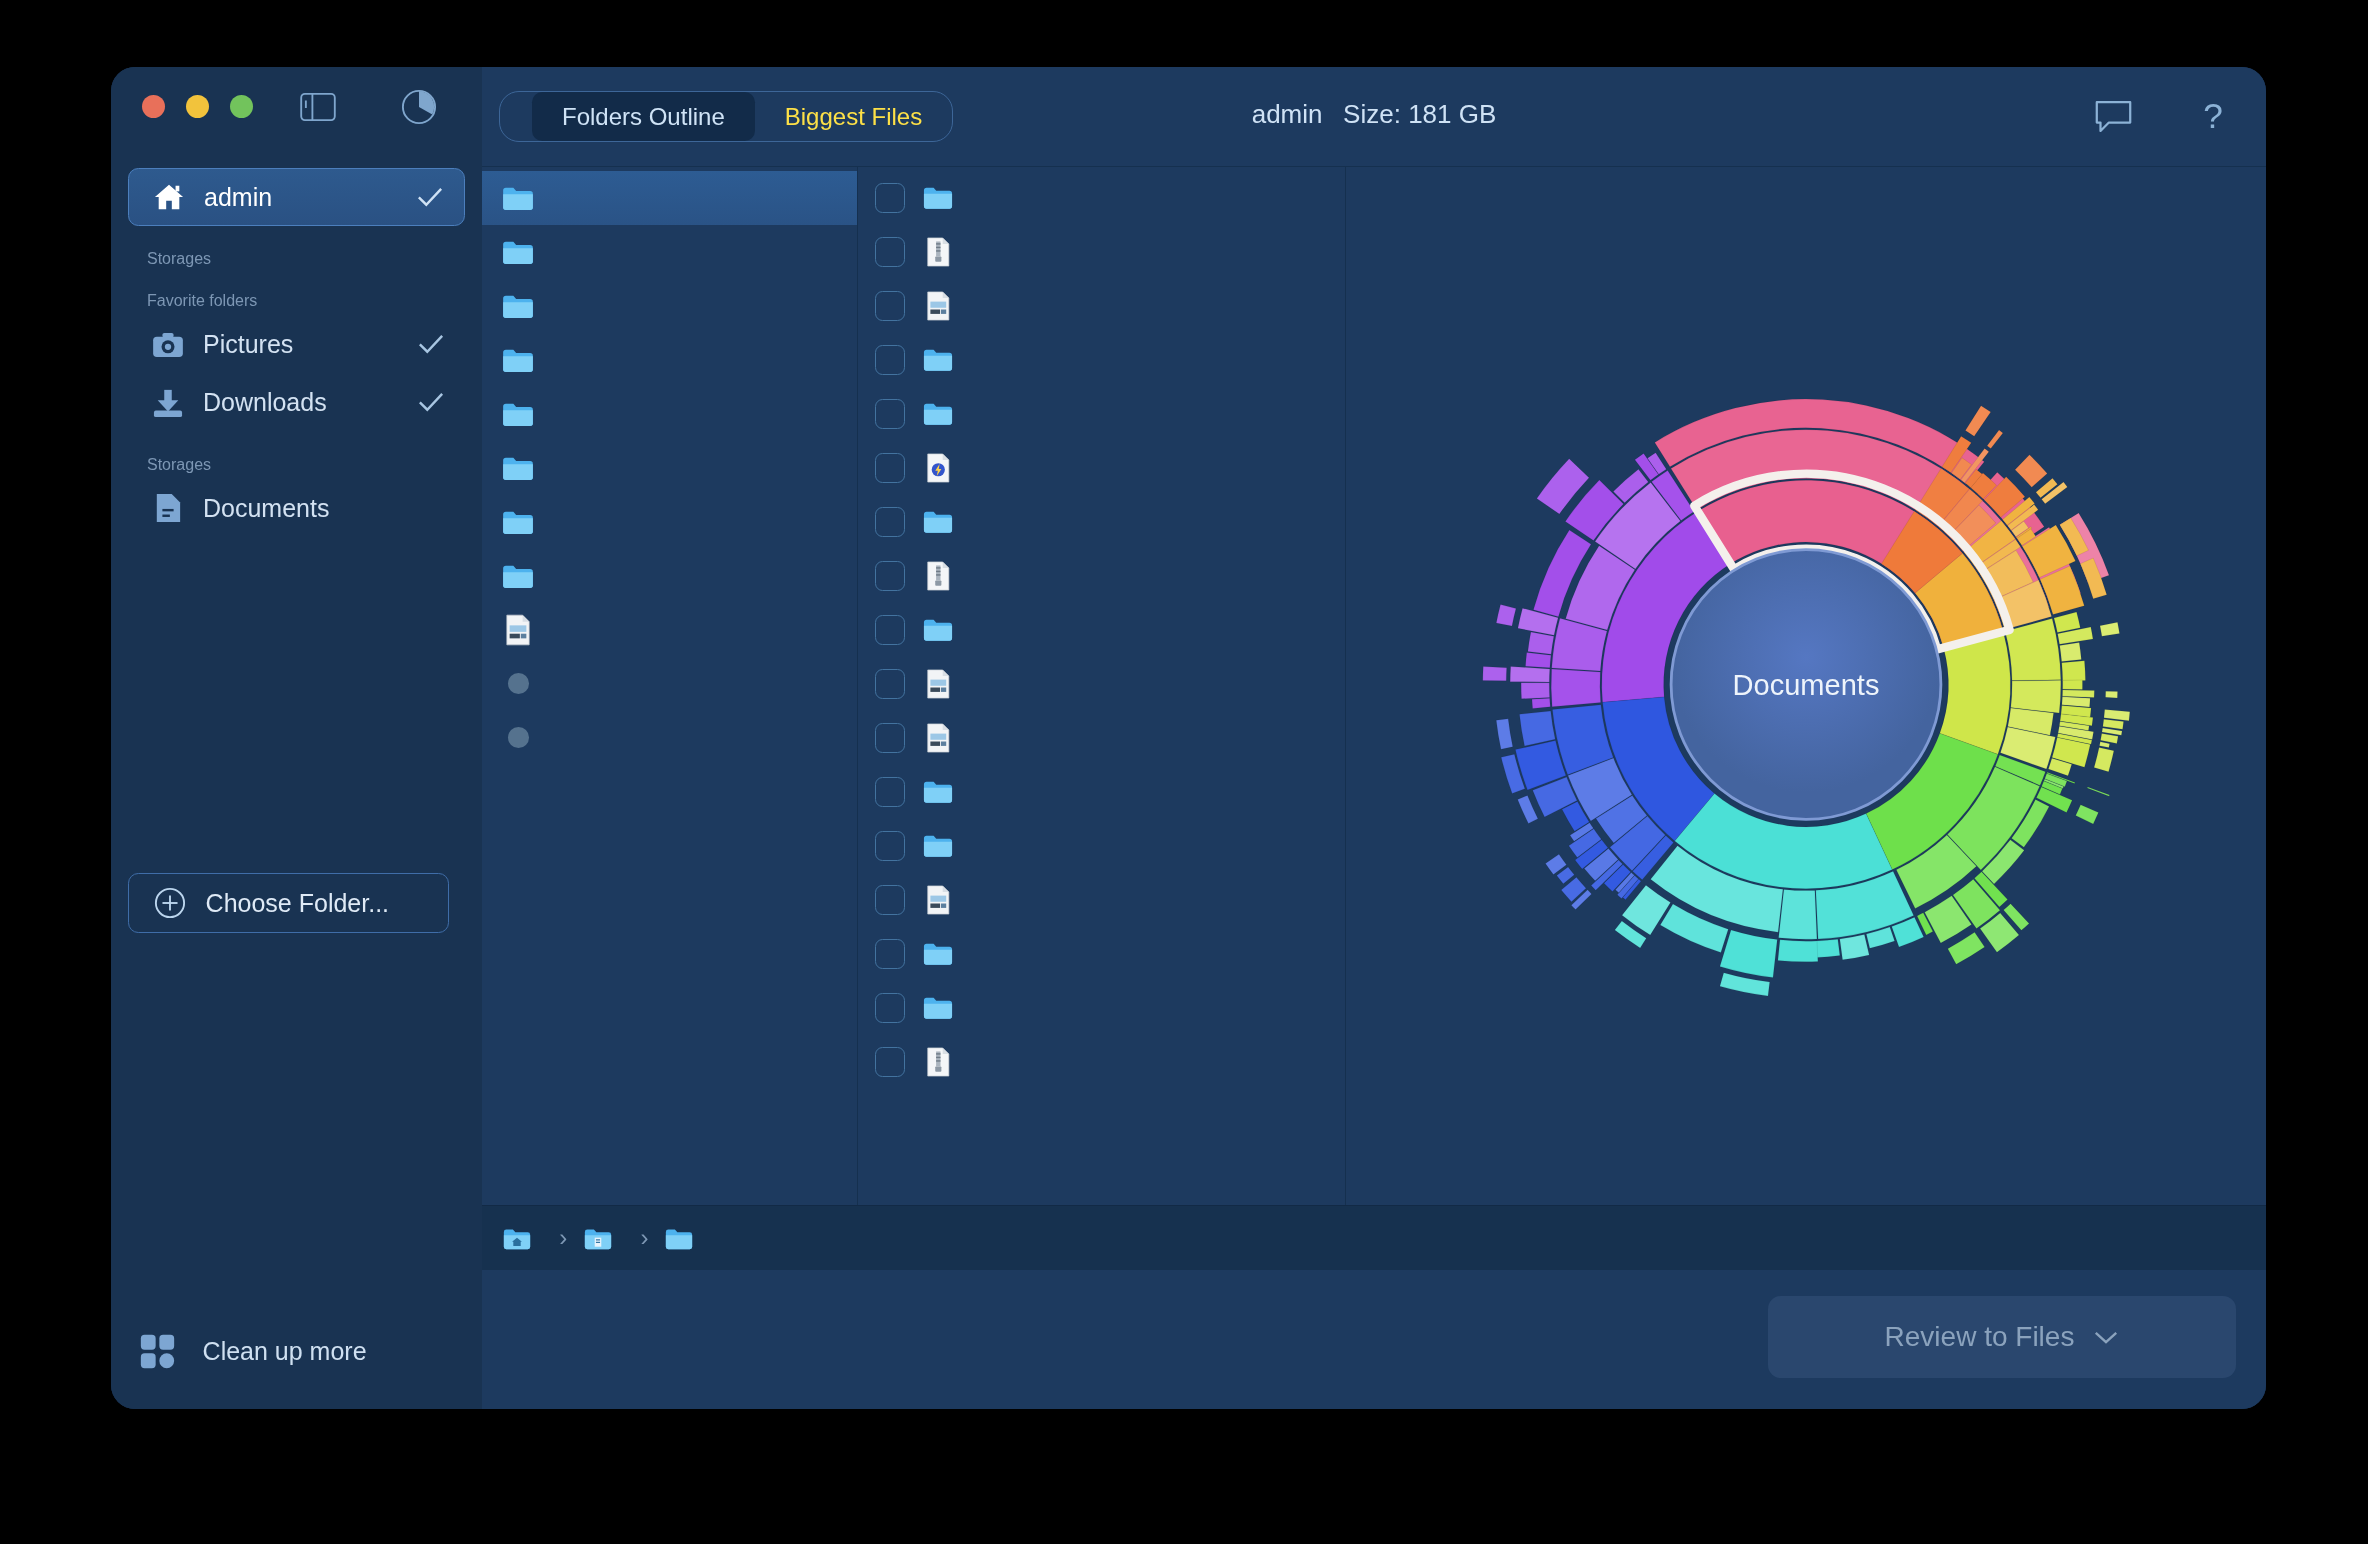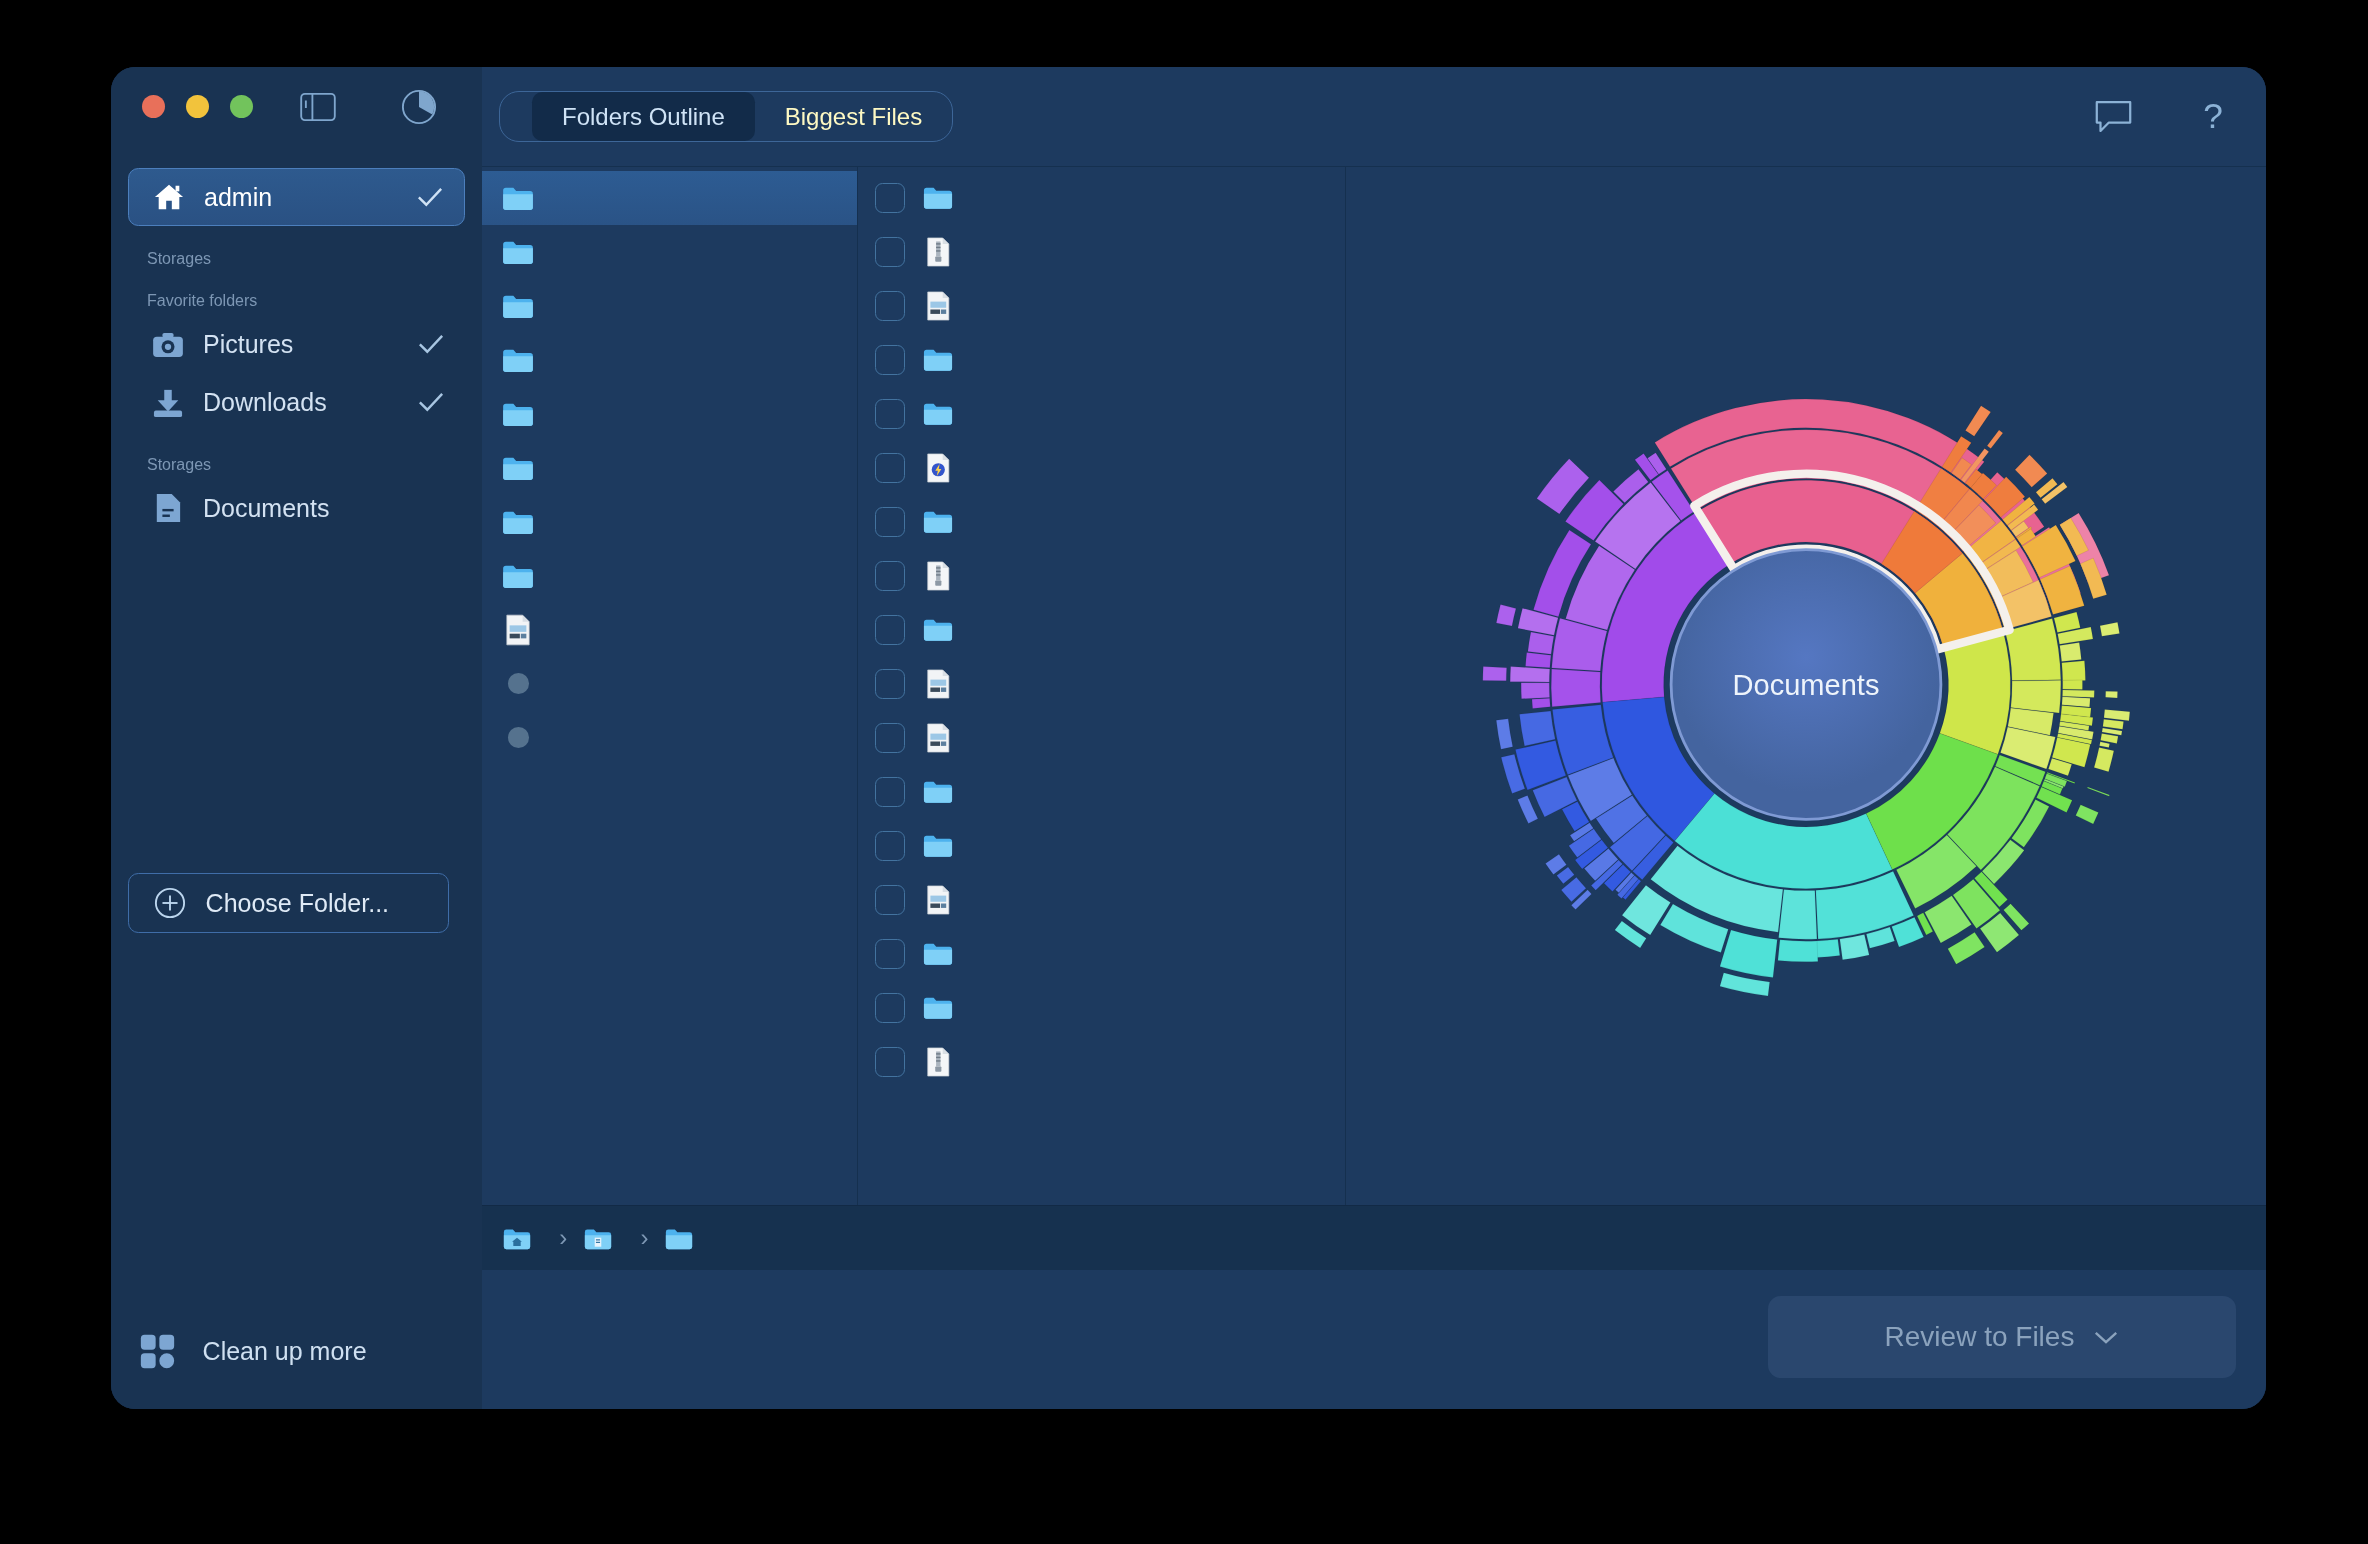--- a/index.html
+++ b/index.html
@@ -60,21 +60,21 @@
   
   .main{flex:1;display:flex;flex-direction:column;min-width:0;background:#1d3a5f;}
 
   .topbar{height:99px;flex:0 0 99px;position:relative;display:flex;align-items:center;}
 
   .segmented{
     position:absolute;left:17px;top:24px;display:flex;
     border:0.9px solid #3d6698;border-radius:20px;overflow:hidden;height:49px;padding-left:32px;
   }
   .seg{
-    display:flex;align-items:center;padding:0 30px;font-size:24px;color:#fef9c3;cursor:pointer;
+    display:flex;align-items:center;padding:0 30px;font-size:24px;color:#fde047;cursor:pointer;
   }
   .seg.on{background:#122b49;color:#cfe3f6;border-radius:10.3px;}
 
   .title{
     position:absolute;left:0;right:0;top:32px;text-align:center;
     font-size:26px;color:#cfe2f5;pointer-events:none;
   }
   .title .u{margin-right:20.6px;}
 
   .top-right{position:absolute;right:32px;top:28px;display:flex;gap:56px;align-items:center;}
@@ -251,20 +251,23 @@
     </div>
 
     <div class="main">
 
       <div class="topbar">
         <div class="segmented">
           <div class="seg on">Folders Outline</div>
           <div class="seg">Biggest Files</div>
         </div>
 
+        <div class="title">
+          <span class="u">admin</span><span>Size: 181 GB</span>
+        </div>
 
         <div class="top-right">
           <div class="tool-btn">
             <svg width="39" height="36" viewBox="0 0 42 38">
                 <path d="M3 3 h36 v22 h-23 l-9 9 v-9 h-4 z" fill="none" stroke="#8cb2d6" stroke-width="2.4" stroke-linejoin="round"></path>
               </svg>
           </div>
           <div class="tool-btn">
             <svg width="32" height="39" viewBox="0 0 34 42">
                 <text x="17" y="33" font-family="Liberation Sans, sans-serif" font-size="38" fill="#8cb2d6" text-anchor="middle">?</text>

